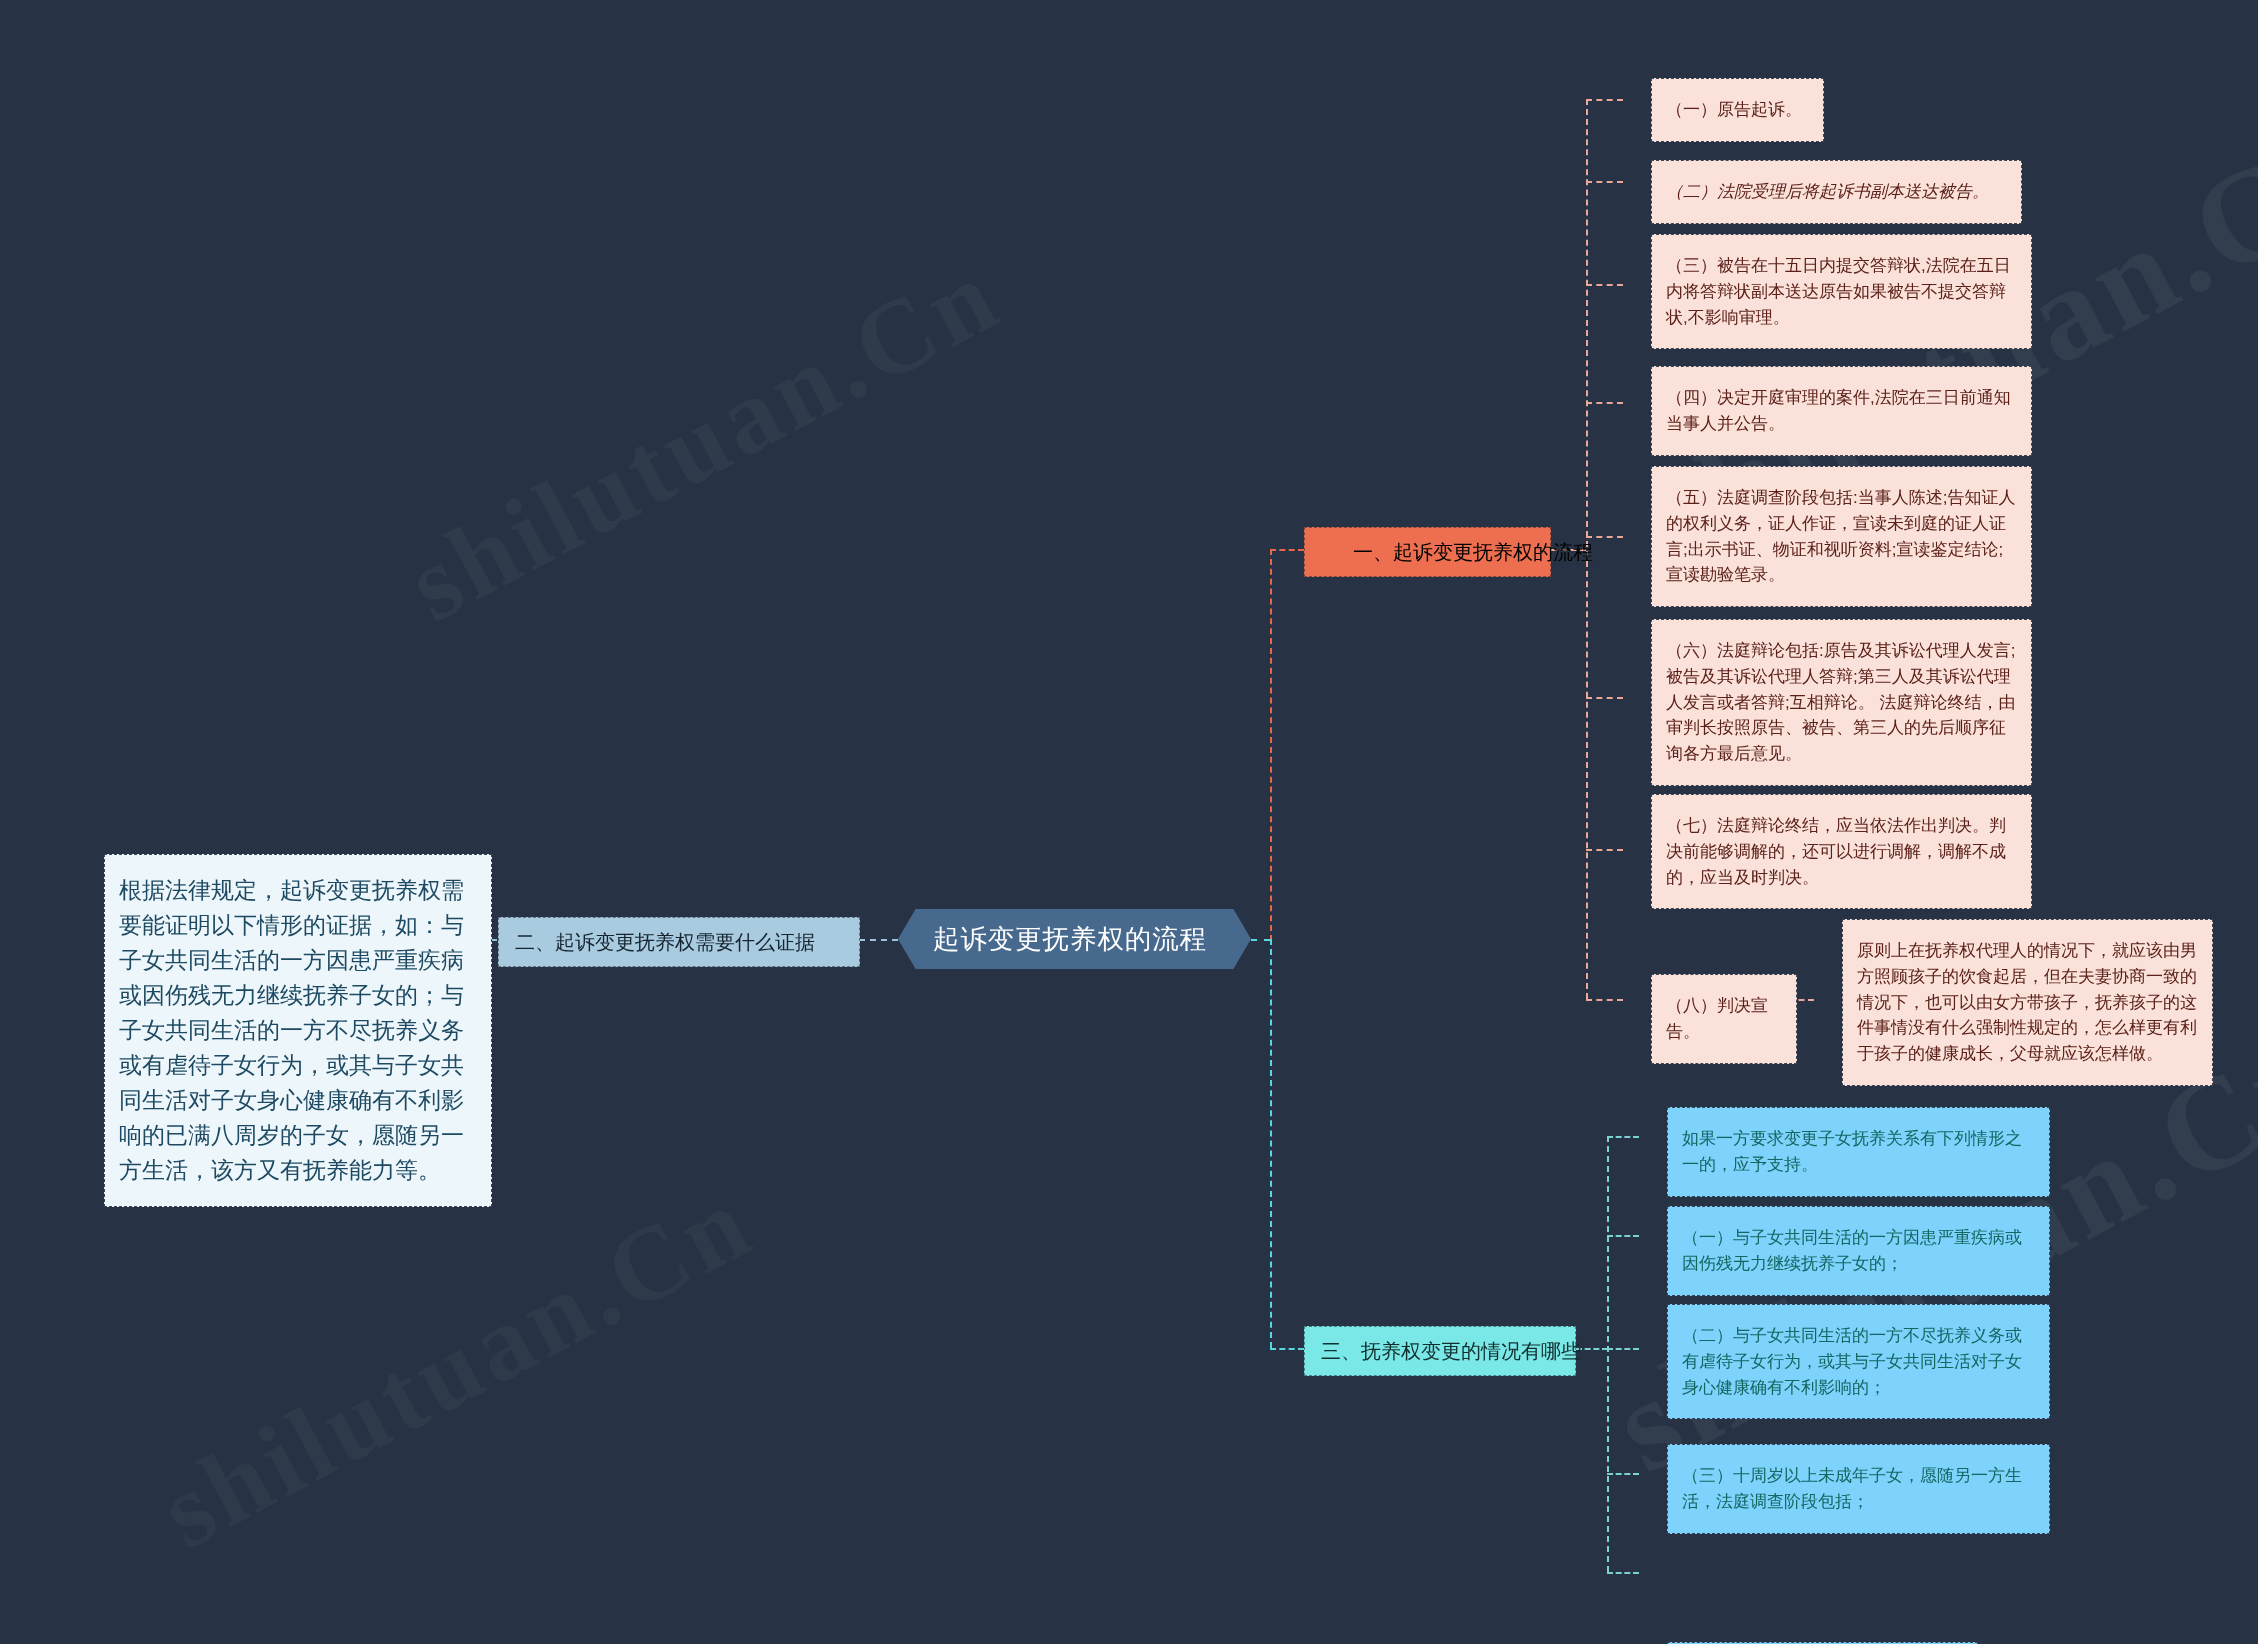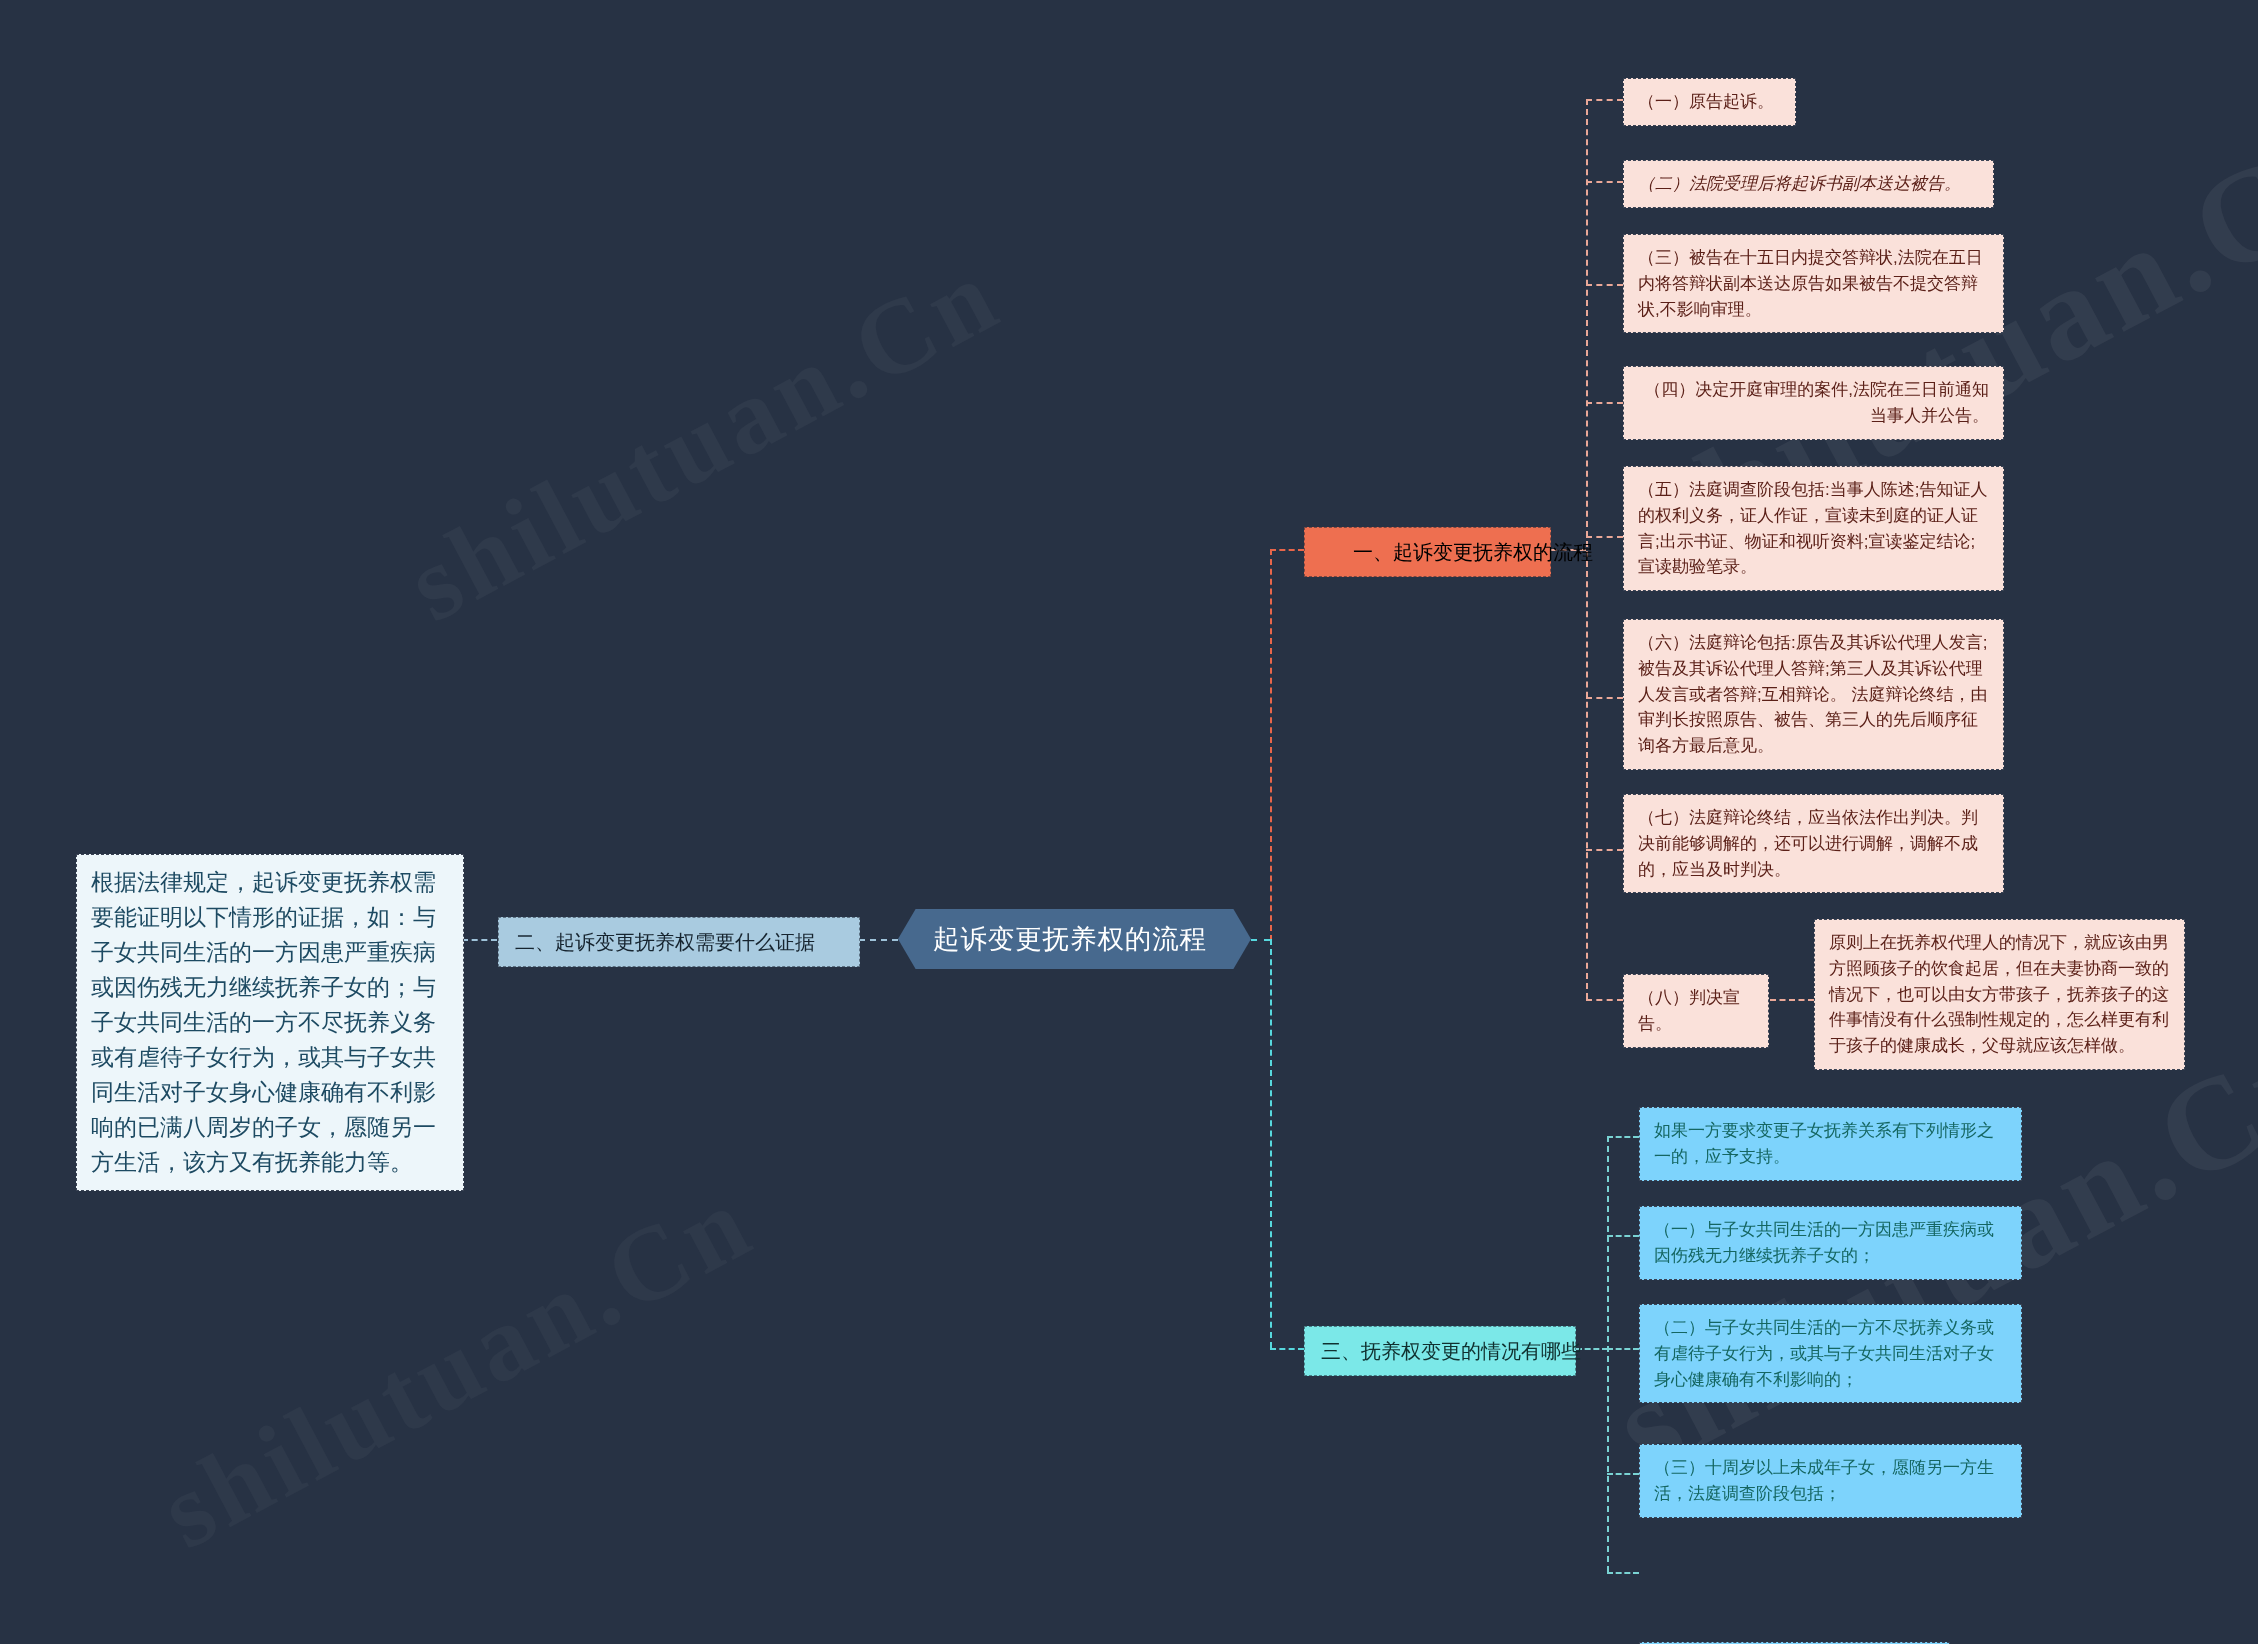--- a/index.html
+++ b/index.html
@@ -37,24 +37,25 @@
   .c-orange{border-color:#E8664A;}
   .c-pink{border-color:#EAA898;}
   .c-cyan{border-color:#57D8DE;}
   .c-mint{border-color:#79D3D3;}
   .c-steel{border-color:#9FC3DA;}
 
   
   .node{
     position:absolute;
     box-sizing:border-box;
-    padding:10px 14px;
+    padding:18px 14px;
     line-height:1.52;
     white-space:pre-wrap;
     word-break:break-all;
+    margin-left:28px;
   }
 
   
   .root{
     position:absolute;
     background:#47698E;
     color:#FFFFFF;
     font-size:26.5px;
     padding:13.2px 35px;
     letter-spacing:0.9px;
@@ -141,21 +142,21 @@
   <div class="br br-steel" style="left:498px;top:917px;width:362px;">二、起诉变更抚养权需要什么证据</div>
 
   <div class="br br-cyan" style="left:1304px;top:1326px;width:272px;">三、抚养权变更的情况有哪些</div>
 
   <div class="node leaf-pink" style="left:1623px;top:78px;width:173px;">（一）原告起诉。</div>
 
   <div class="node leaf-pink" style="left:1623px;top:160px;width:371px;font-style:italic;">（二）法院受理后将起诉书副本送达被告。</div>
 
   <div class="node leaf-pink" style="left:1623px;top:234px;width:381px;">（三）被告在十五日内提交答辩状,法院在五日内将答辩状副本送达原告如果被告不提交答辩状,不影响审理。</div>
 
-  <div class="node leaf-pink" style="left:1623px;top:366px;width:381px;text-align:right;">（四）决定开庭审理的案件,法院在三日前通知当事人并公告。</div>
+  <div class="node leaf-pink" style="left:1623px;top:366px;width:381px;">（四）决定开庭审理的案件,法院在三日前通知当事人并公告。</div>
 
   <div class="node leaf-pink" style="left:1623px;top:466px;width:381px;">（五）法庭调查阶段包括:当事人陈述;告知证人的权利义务，证人作证，宣读未到庭的证人证言;出示书证、物证和视听资料;宣读鉴定结论;宣读勘验笔录。</div>
 
   <div class="node leaf-pink" style="left:1623px;top:619px;width:381px;">（六）法庭辩论包括:原告及其诉讼代理人发言;被告及其诉讼代理人答辩;第三人及其诉讼代理人发言或者答辩;互相辩论。 法庭辩论终结，由审判长按照原告、被告、第三人的先后顺序征询各方最后意见。</div>
 
   <div class="node leaf-pink" style="left:1623px;top:794px;width:381px;">（七）法庭辩论终结，应当依法作出判决。判决前能够调解的，还可以进行调解，调解不成的，应当及时判决。</div>
 
   <div class="node leaf-pink" style="left:1623px;top:974px;width:146px;">（八）判决宣告。</div>
 
   <div class="node leaf-pink" style="left:1814px;top:919px;width:371px;">原则上在抚养权代理人的情况下，就应该由男方照顾孩子的饮食起居，但在夫妻协商一致的情况下，也可以由女方带孩子，抚养孩子的这件事情没有什么强制性规定的，怎么样更有利于孩子的健康成长，父母就应该怎样做。</div>

